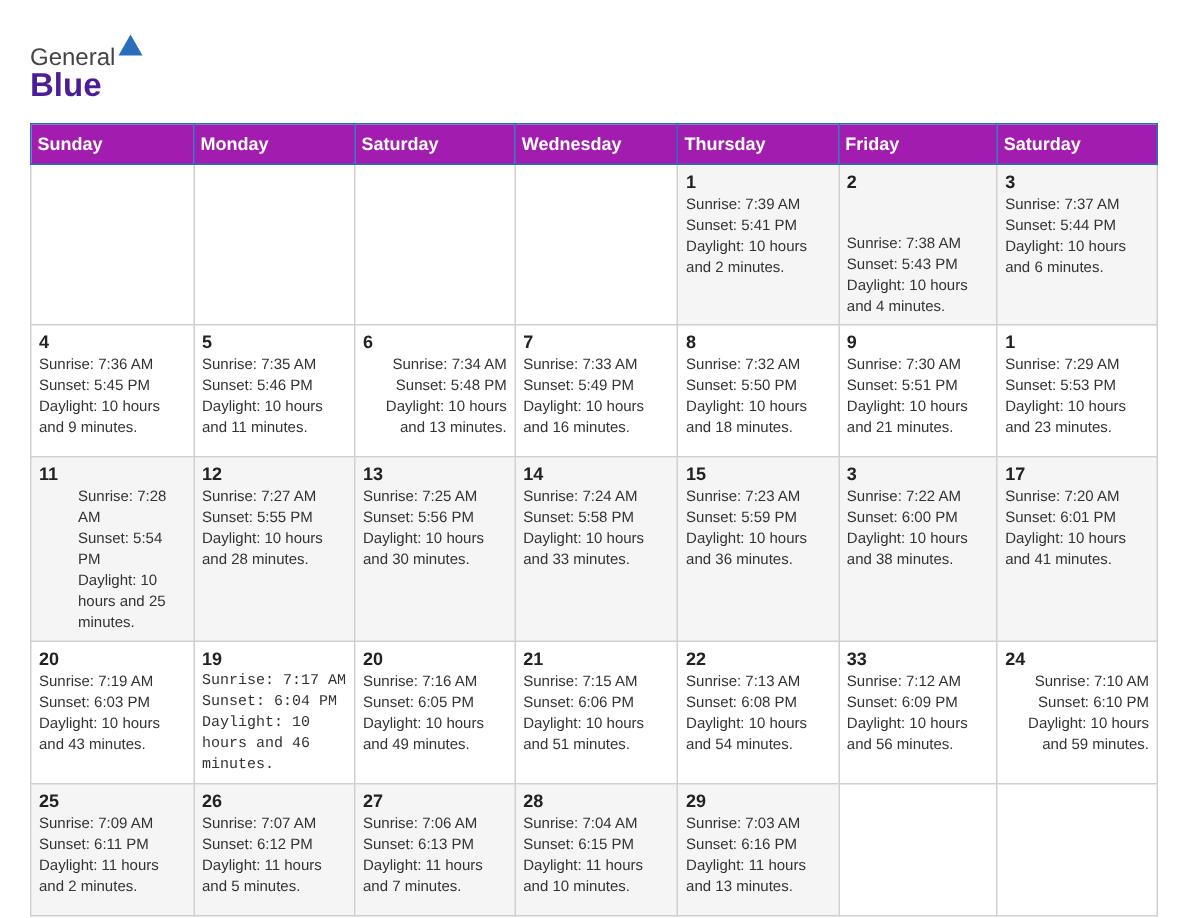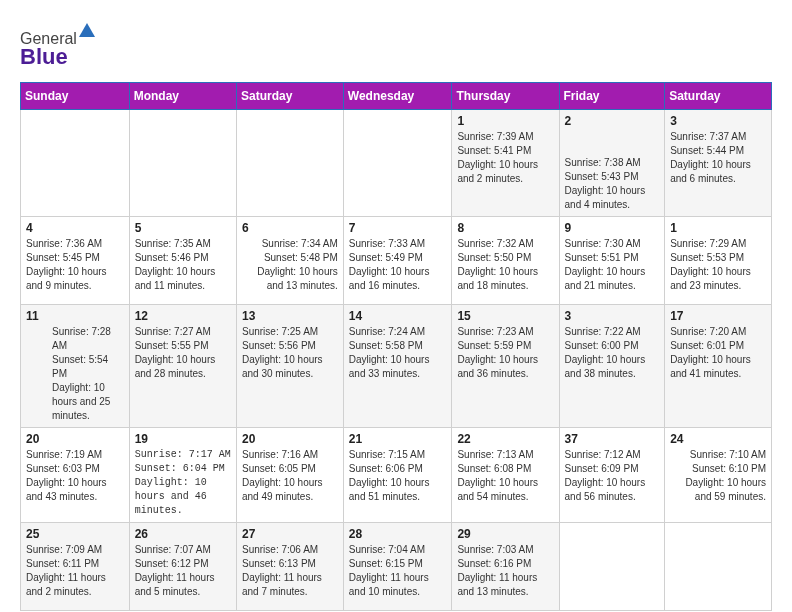--- a/index.html
+++ b/index.html
@@ -242,21 +242,21 @@
 Sunset: 6:06 PM
 Daylight: 10 hours and 51 minutes.</div>
         </td>
         <td>
           <div class="day-num">22</div>
           <div class="day-info" style="white-space: pre-line;">Sunrise: 7:13 AM
 Sunset: 6:08 PM
 Daylight: 10 hours and 54 minutes.</div>
         </td>
         <td>
-          <div class="day-num">37</div>
+          <div class="day-num">33</div>
           <div class="day-info" style="white-space: pre-line;">Sunrise: 7:12 AM
 Sunset: 6:09 PM
 Daylight: 10 hours and 56 minutes.</div>
         </td>
         <td>
           <div class="day-num">24</div>
           <div class="day-info" style="white-space: pre-line; text-align: right;">Sunrise: 7:10 AM
 Sunset: 6:10 PM
 Daylight: 10 hours and 59 minutes.</div>
         </td>

